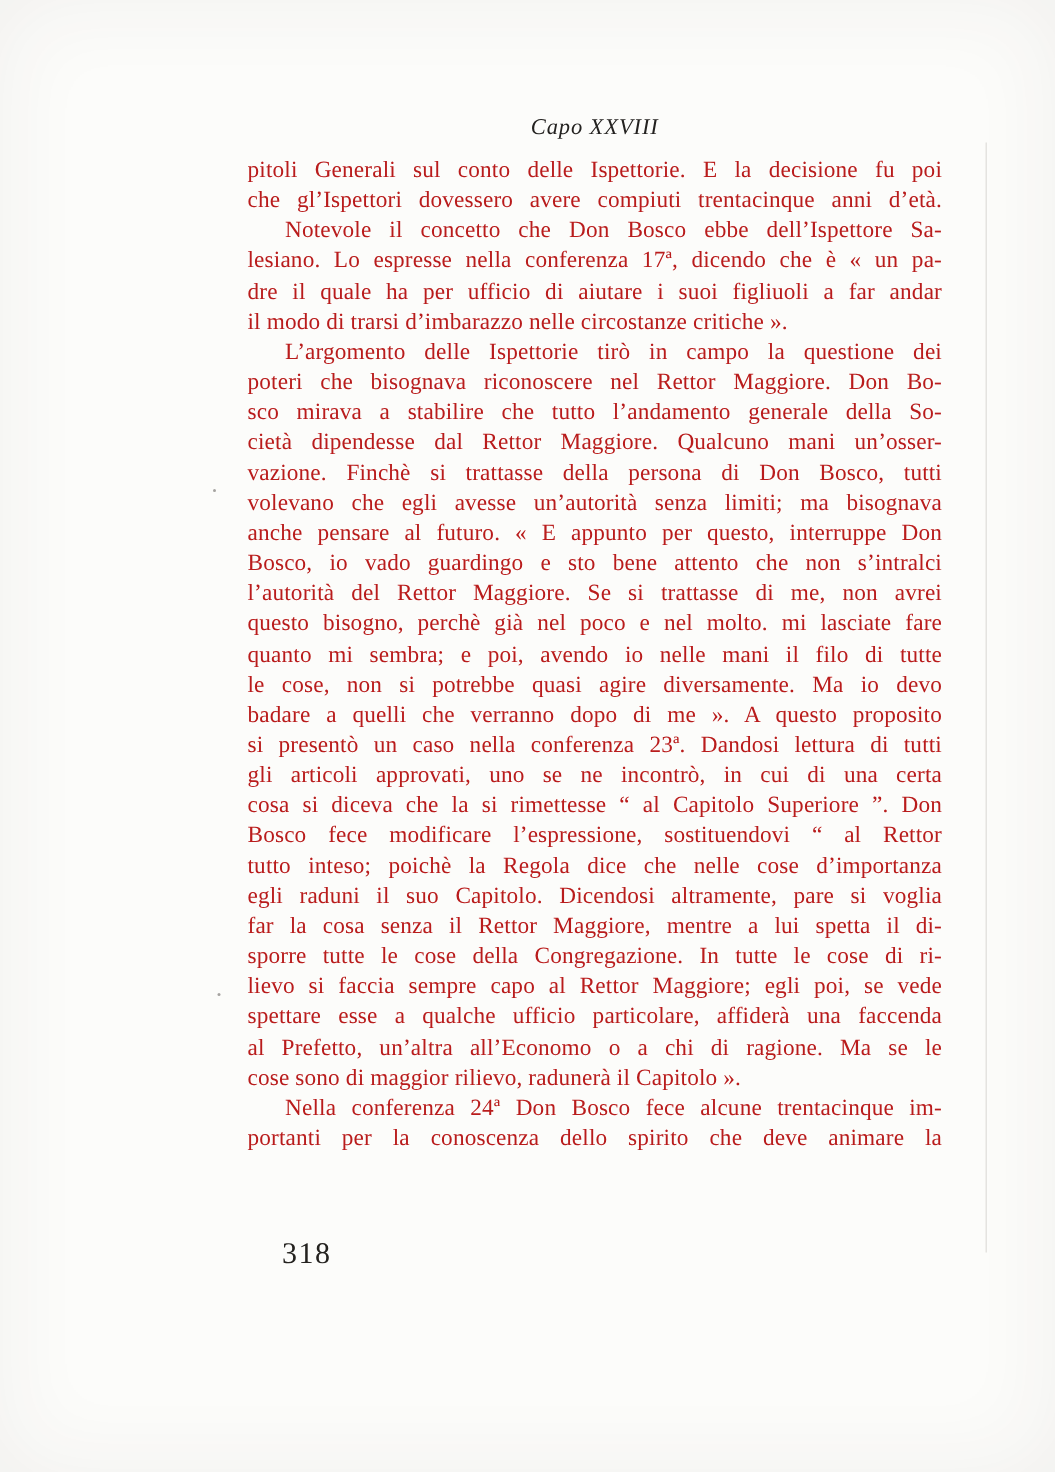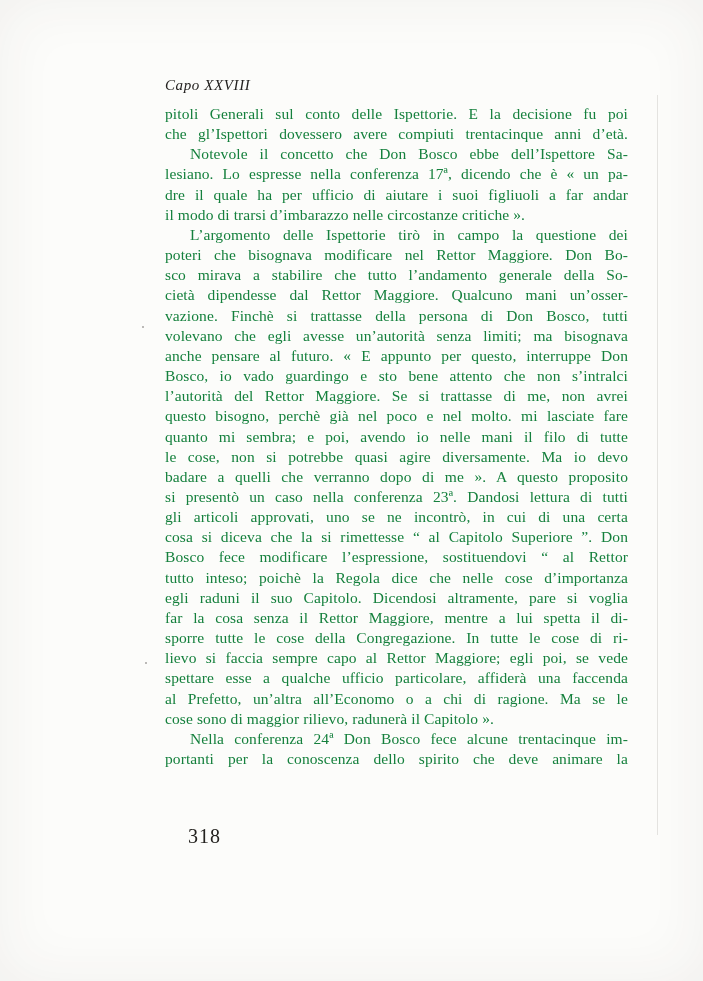--- a/index.html
+++ b/index.html
@@ -14,33 +14,34 @@
   }
   .page {
     position: absolute;
     inset: 0;
   }
   .running-head {
     position: absolute;
     left: 165px;
     top: 77px;
     width: 463px;
+    text-align: center;
     font-style: italic;
     font-size: 15px;
     letter-spacing: 0.6px;
     color: #242220;
   }
   .text-block {
     position: absolute;
     left: 165px;
     top: 104px;
     width: 463px;
     font-size: 15.5px;
     line-height: 20.15px;
-    color: #15803d;
+    color: #b91c1c;
   }
   .text-line {
     text-align: justify;
     text-align-last: justify;
     white-space: normal;
     letter-spacing: 0.1px;
   }
   .text-line.indent {
     text-indent: 25px;
   }
@@ -80,21 +81,21 @@
   <div class="running-head">Capo XXVIII</div>
 
   <div class="text-block" id="text-block">
       <div class="text-line">pitoli Generali sul conto delle Ispettorie. E la decisione fu poi</div>
       <div class="text-line">che gl’Ispettori dovessero avere compiuti trentacinque anni d’età.</div>
       <div class="text-line indent">Notevole il concetto che Don Bosco ebbe dell’Ispettore Sa-</div>
       <div class="text-line">lesiano. Lo espresse nella conferenza 17ª, dicendo che è « un pa-</div>
       <div class="text-line">dre il quale ha per ufficio di aiutare i suoi figliuoli a far andar</div>
       <div class="text-line short-last">il modo di trarsi d’imbarazzo nelle circostanze critiche ».</div>
       <div class="text-line indent">L’argomento delle Ispettorie tirò in campo la questione dei</div>
-      <div class="text-line">poteri che bisognava modificare nel Rettor Maggiore. Don Bo-</div>
+      <div class="text-line">poteri che bisognava riconoscere nel Rettor Maggiore. Don Bo-</div>
       <div class="text-line">sco mirava a stabilire che tutto l’andamento generale della So-</div>
       <div class="text-line">cietà dipendesse dal Rettor Maggiore. Qualcuno mani un’osser-</div>
       <div class="text-line">vazione. Finchè si trattasse della persona di Don Bosco, tutti</div>
       <div class="text-line">volevano che egli avesse un’autorità senza limiti; ma bisognava</div>
       <div class="text-line">anche pensare al futuro. « E appunto per questo, interruppe Don</div>
       <div class="text-line">Bosco, io vado guardingo e sto bene attento che non s’intralci</div>
       <div class="text-line">l’autorità del Rettor Maggiore. Se si trattasse di me, non avrei</div>
       <div class="text-line">questo bisogno, perchè già nel poco e nel molto. mi lasciate fare</div>
       <div class="text-line">quanto mi sembra; e poi, avendo io nelle mani il filo di tutte</div>
       <div class="text-line">le cose, non si potrebbe quasi agire diversamente. Ma io devo</div>

